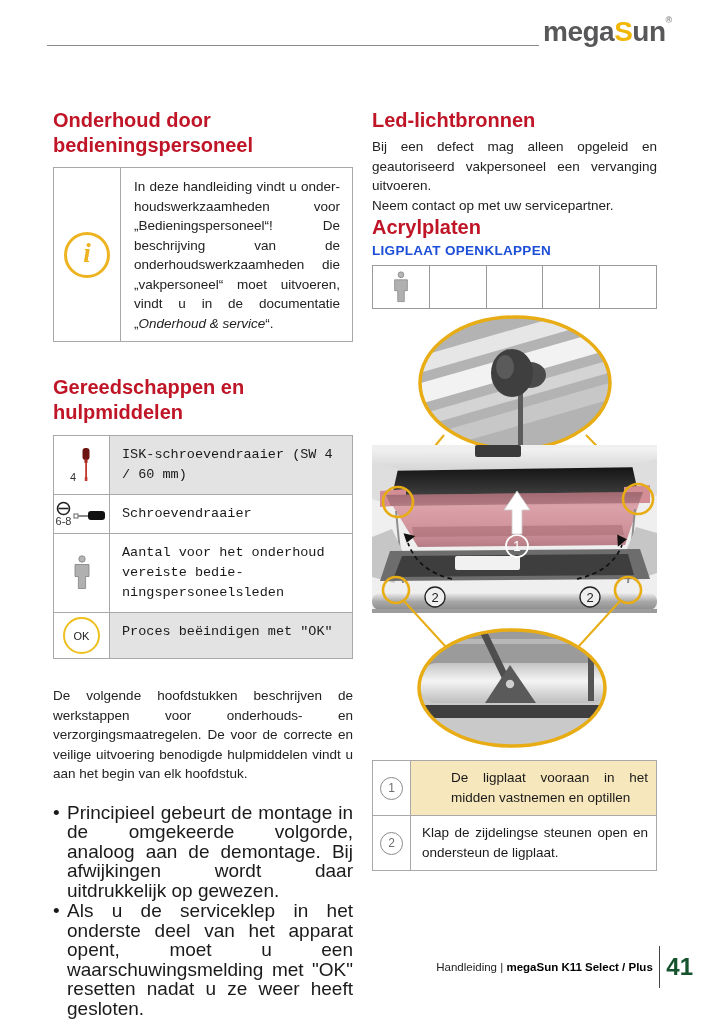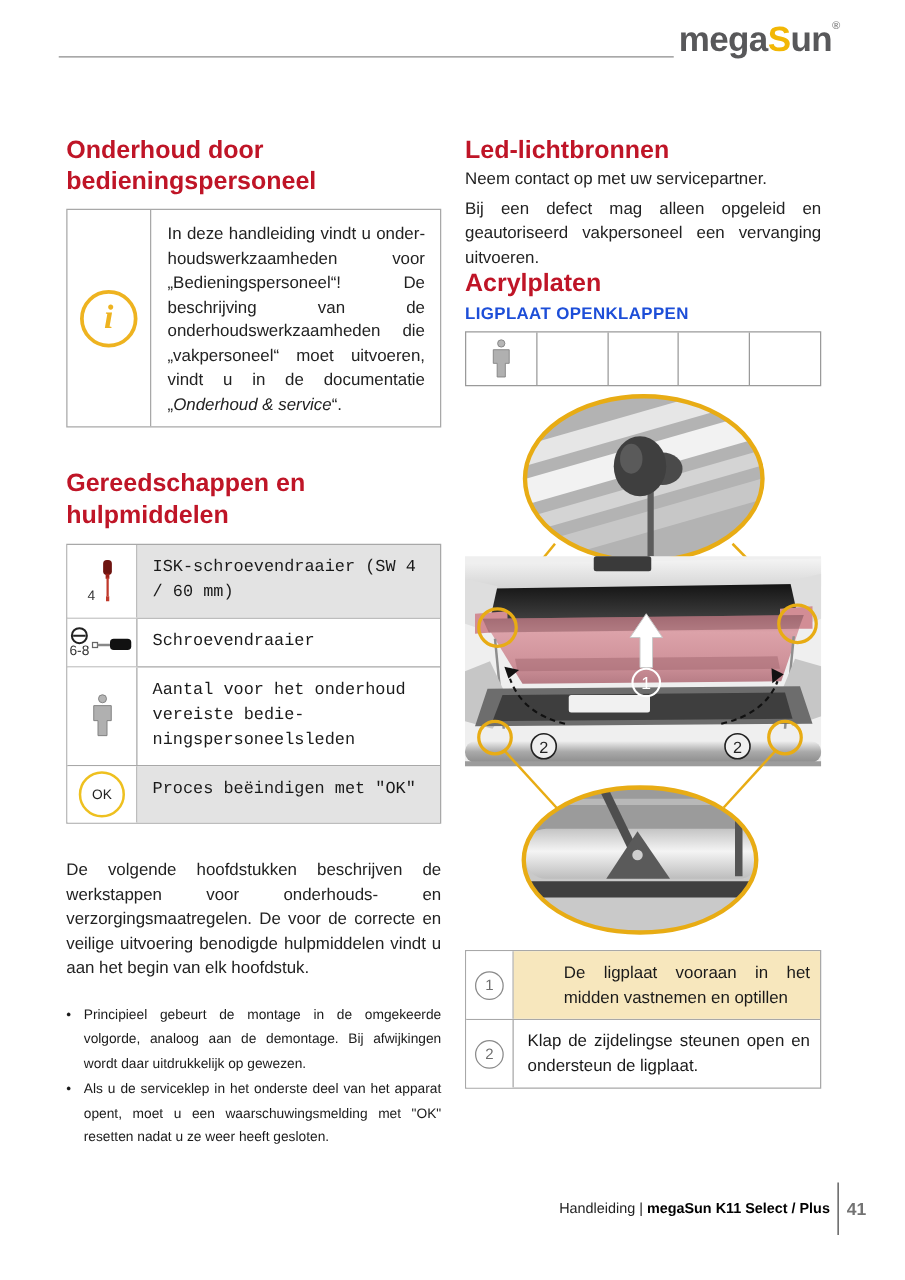--- a/index.html
+++ b/index.html
@@ -35,21 +35,21 @@
   .t-icon{width:55px;flex:none;border-right:1px solid #a8a8a8;display:flex;align-items:center;justify-content:center;background:#fff;}
   .t-text{flex:1;padding:9px 8px 9px 12px;font-size:13.5px;line-height:20px;font-family:Liberation Mono, monospace;}
   .t-text.gray{background:#e3e3e3;}
   .t-label{font-size:11px;color:#333;}
   .sd1{display:flex;align-items:flex-end;gap:3px;padding:4px 0;}
   .sd2{display:flex;align-items:center;gap:2px;padding:3px 0;}
   .sd2 .col{display:flex;flex-direction:column;align-items:center;line-height:1;}
   .ok-ring{width:33px;height:33px;border:2px solid #eec01f;border-radius:50%;display:flex;align-items:center;justify-content:center;font-size:11px;color:#222;margin:4px 0;}
 
   ul.bullets{margin:19px 0 0 0;padding:0;list-style:none;}
-  ul.bullets li{position:relative;padding-left:14px;margin-bottom:1px;font-size:11px;line-height:19.5px;text-align:justify;}
+  ul.bullets li{position:relative;padding-left:14px;margin-bottom:1px;font-size:19px;line-height:19.5px;text-align:justify;}
   ul.bullets li:before{content:"•";position:absolute;left:0;top:0;}
 
   
   .led-p{margin:4px 0 0 0;}
   .acryl-h{margin-top:27px;}
   .personnel-table{display:flex;border:1px solid #9a9a9a;height:42px;}
   .personnel-table .p-cell{flex:1;border-right:1px solid #9a9a9a;display:flex;align-items:center;justify-content:center;}
   .personnel-table .p-cell:last-child{border-right:none;}
 
   .figure{display:block;margin-top:4px;}
@@ -61,21 +61,21 @@
   .s-num{width:37px;flex:none;border-right:1px solid #a8a8a8;display:flex;align-items:center;justify-content:center;background:#fff;}
   .s-text{flex:1;padding:7px 8px 7px 11px;font-size:13.5px;line-height:20px;text-align:justify;}
   .s-text.hl{background:#f7e7bd;padding-left:40px;}
   .circ-num{width:21px;height:21px;border:1.4px solid #8a8a8a;border-radius:50%;color:#6e6e6e;font-size:12px;display:flex;align-items:center;justify-content:center;}
 
   
   .footer{position:absolute;right:31px;top:946px;display:flex;align-items:center;gap:6px;}
   .footer .crumb{font-size:11.5px;color:#222;}
   .footer .crumb b{color:#000;}
   .footer .vbar{width:1.5px;height:42px;background:#444;}
-  .footer .pagenum{font-size:14px;font-weight:bold;color:#737373;}
+  .footer .pagenum{font-size:24px;font-weight:bold;color:#14532d;}
 </style>
 </head>
 <body>
 
 <div class="page">
 
   <div class="header-rule"></div>
   <div class="logo"><span>mega</span><span class="accent">S</span><span>un</span><sup>®</sup></div>
 
   <div class="col-left">
@@ -148,22 +148,22 @@
     <p class="body-text just" style="margin:27px 0 0 0;">De volgende hoofdstukken beschrijven de werkstap­pen voor onderhouds- en verzorgingsmaatregelen. De voor de correcte en veilige uitvoering benodigde hulpmiddelen vindt u aan het begin van elk hoofdstuk.</p>
 
     <ul class="bullets">
       <li>Principieel gebeurt de montage in de omgekeerde volgorde, analoog aan de demontage. Bij afwijkin­gen wordt daar uitdrukkelijk op gewezen.</li>
       <li>Als u de serviceklep in het onderste deel van het apparat opent, moet u een waarschuwingsmelding met "OK" resetten nadat u ze weer heeft gesloten.</li>
     </ul>
   </div>
 
   <div class="col-right">
     <h2 class="red">Led-lichtbronnen</h2>
+    <p class="body-text just led-p">Bij een defect mag alleen opgeleid en geautoriseerd vakpersoneel een vervanging uitvoeren.</p>
     <p class="body-text led-p" style="margin-top:0;">Neem contact op met uw servicepartner.</p>
-    <p class="body-text just led-p">Bij een defect mag alleen opgeleid en geautoriseerd vakpersoneel een vervanging uitvoeren.</p>
 
     <h2 class="red acryl-h">Acrylplaten</h2>
     <h3 class="caps">LIGPLAAT OPENKLAPPEN</h3>
 
     <div class="personnel-table">
       <div class="p-cell">
         <svg width="20" height="33" viewBox="0 0 22 36">
           <circle cx="11" cy="4" r="3.2" fill="#b5b5b5" stroke="#828282" stroke-width="0.8"></circle>
           <path d="M4 9.5 h14 v12 h-3.4 v12 h-7.2 v-12 H4 z" fill="#b0b0b0" stroke="#828282" stroke-width="0.8"></path>
         </svg>

